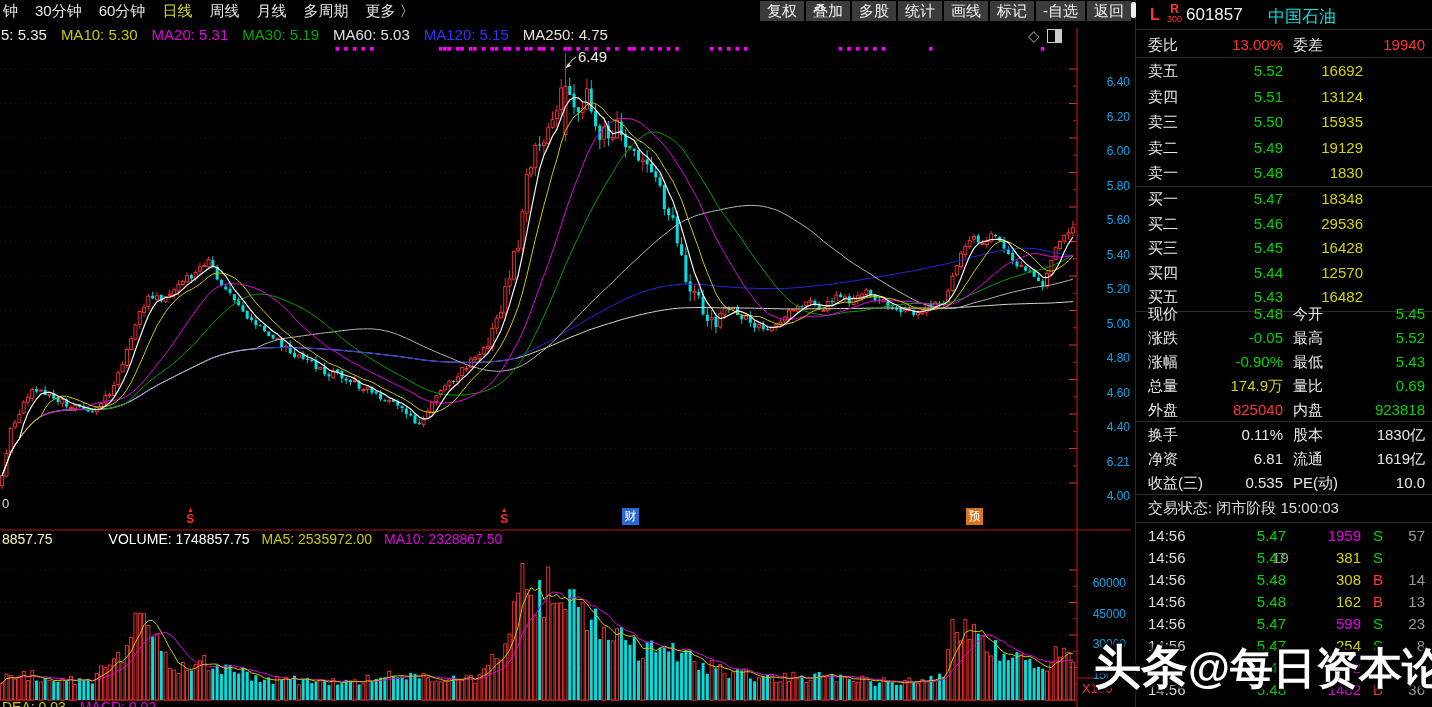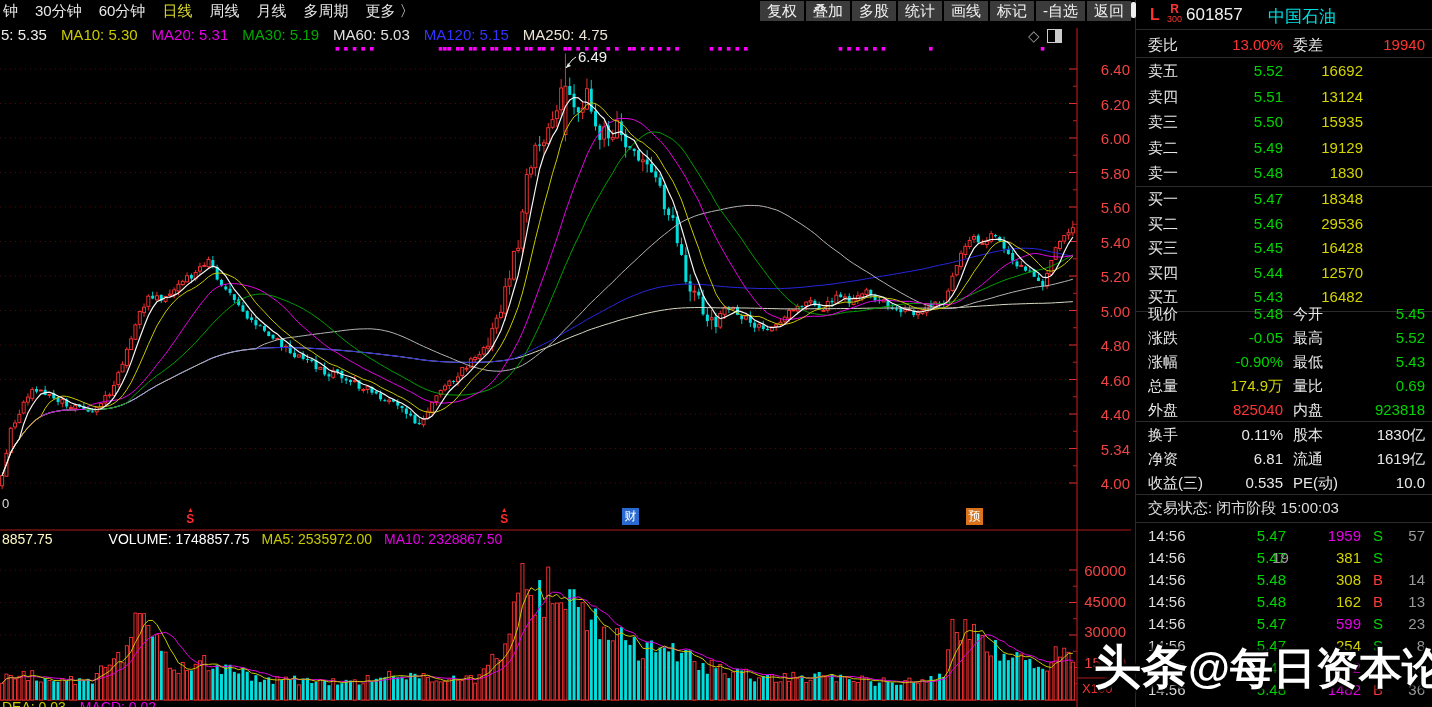--- a/index.html
+++ b/index.html
@@ -8,21 +8,21 @@
   #chart{position:absolute;left:0;top:0;}
   .topbar{position:absolute;left:0;top:0;width:1131px;height:22px;display:flex;
           justify-content:space-between;align-items:center;background:#000;z-index:5;}
   .tabs{display:flex;gap:17px;padding-left:3px;font-size:15px;color:#e8e8e8;white-space:nowrap;}
   .tabs .tab{cursor:default;}
   .tbtns{display:flex;gap:2px;}
   .tbtns .tbtn{background:#3b3b3b;color:#f2f2f2;font-size:15px;height:20px;line-height:20px;
                padding:0 7px;cursor:default;}
   .ma-row{position:absolute;left:1px;top:26px;display:flex;gap:14px;font-size:15px;
           white-space:nowrap;z-index:4;}
-  .axis-lab{position:absolute;width:46px;text-align:right;font-size:15px;color:#ef4444;z-index:3;}
+  .axis-lab{position:absolute;width:46px;text-align:right;font-size:12px;color:#0ea5e9;z-index:3;margin-top:14px;}
   .x100{position:absolute;left:1082px;top:681px;font-size:13px;color:#ff3434;z-index:3;}
   .zero{position:absolute;left:2px;top:496px;font-size:13px;color:#ddd;z-index:3;}
   .peak{position:absolute;left:578px;top:48px;font-size:15px;color:#f0f0f0;z-index:4;}
   .evt-s{position:absolute;display:flex;flex-direction:column;align-items:center;z-index:4;
          color:#ff2a2a;line-height:1;}
   .evt-s .hat{font-size:7px;}
   .evt-s .ltr{font-size:12px;font-weight:bold;}
   .evt-badge{position:absolute;width:17px;height:17px;color:#fff;font-size:12px;display:flex;
              align-items:center;justify-content:center;z-index:4;}
   .vol-header{position:absolute;left:2px;top:531px;display:flex;gap:12px;font-size:14px;
@@ -961,21 +961,21 @@
       <div class="axis-lab" style="left: 1084px; top: 95.5px;">6.20</div>
       <div class="axis-lab" style="left: 1084px; top: 130px;">6.00</div>
       <div class="axis-lab" style="left: 1084px; top: 164.5px;">5.80</div>
       <div class="axis-lab" style="left: 1084px; top: 199px;">5.60</div>
       <div class="axis-lab" style="left: 1084px; top: 233.5px;">5.40</div>
       <div class="axis-lab" style="left: 1084px; top: 268px;">5.20</div>
       <div class="axis-lab" style="left: 1084px; top: 302.5px;">5.00</div>
       <div class="axis-lab" style="left: 1084px; top: 337px;">4.80</div>
       <div class="axis-lab" style="left: 1084px; top: 371.5px;">4.60</div>
       <div class="axis-lab" style="left: 1084px; top: 406px;">4.40</div>
-      <div class="axis-lab" style="left: 1084px; top: 440.5px;">5.34</div>
+      <div class="axis-lab" style="left: 1084px; top: 440.5px;">6.21</div>
       <div class="axis-lab" style="left: 1084px; top: 475px;">4.00</div>
       <div class="axis-lab" style="left: 1080px; top: 562px;">60000</div>
       <div class="axis-lab" style="left: 1080px; top: 592.5px;">45000</div>
       <div class="axis-lab" style="left: 1080px; top: 623px;">30000</div>
       <div class="axis-lab" style="left: 1080px; top: 653.5px;">15000</div>
     </div>
 
   <div class="x100">X100</div>
   <div class="zero">0</div>
   <div class="peak">6.49</div>

